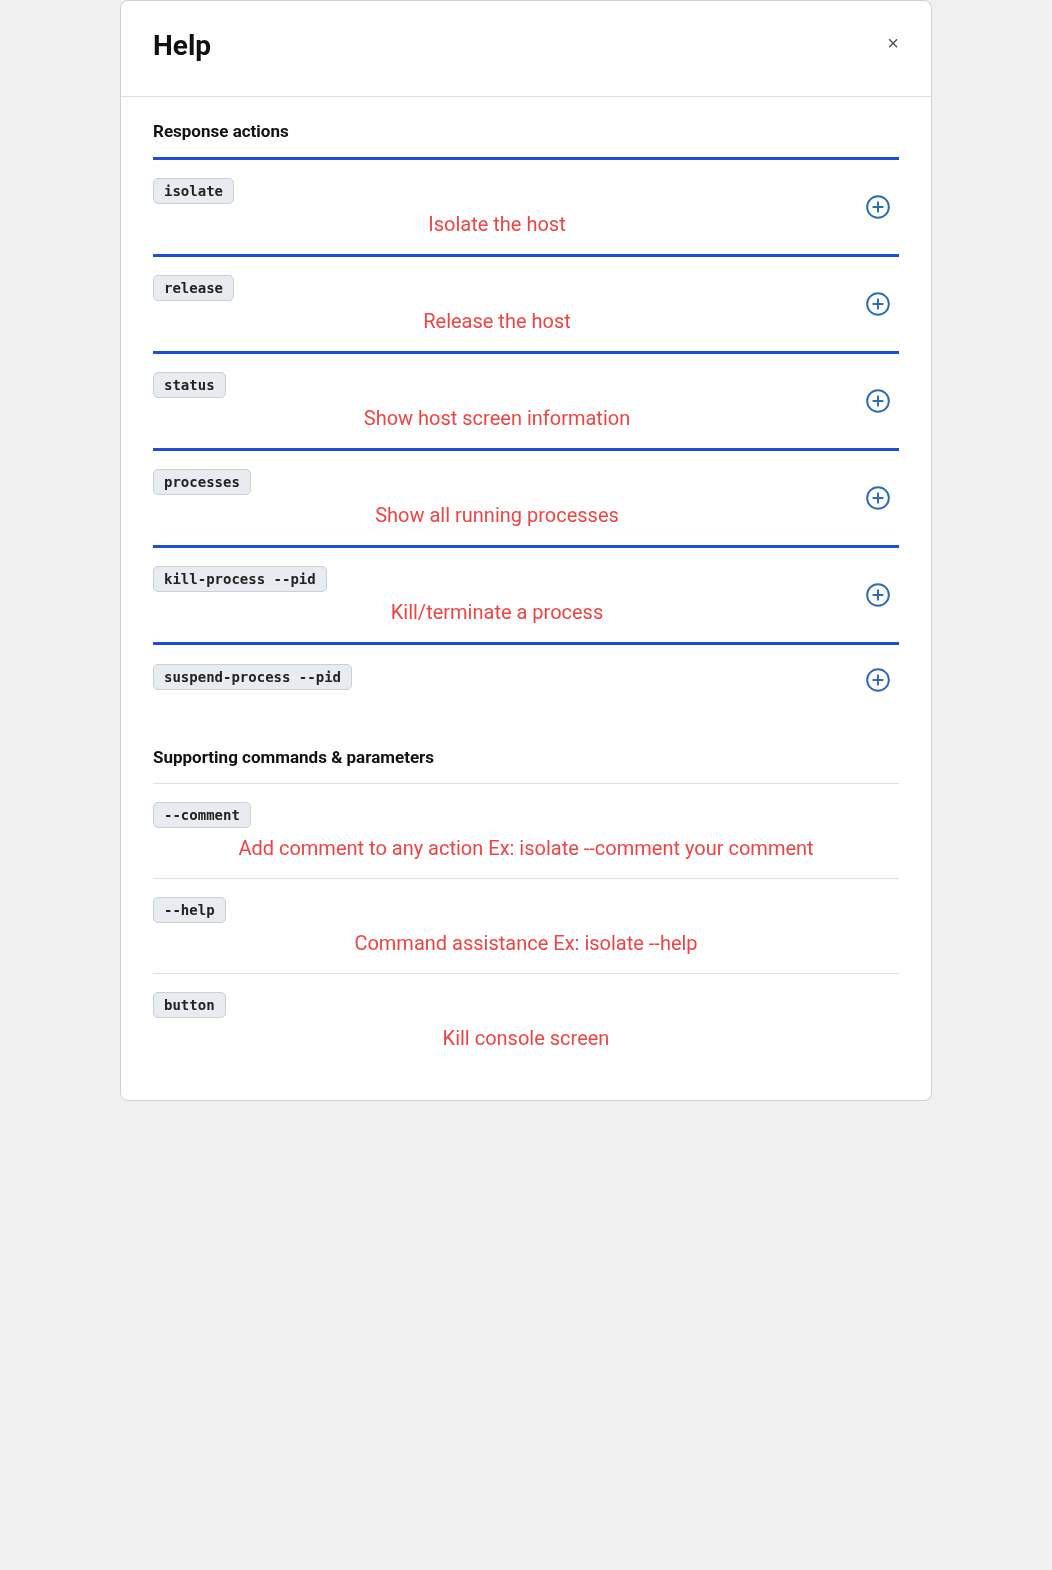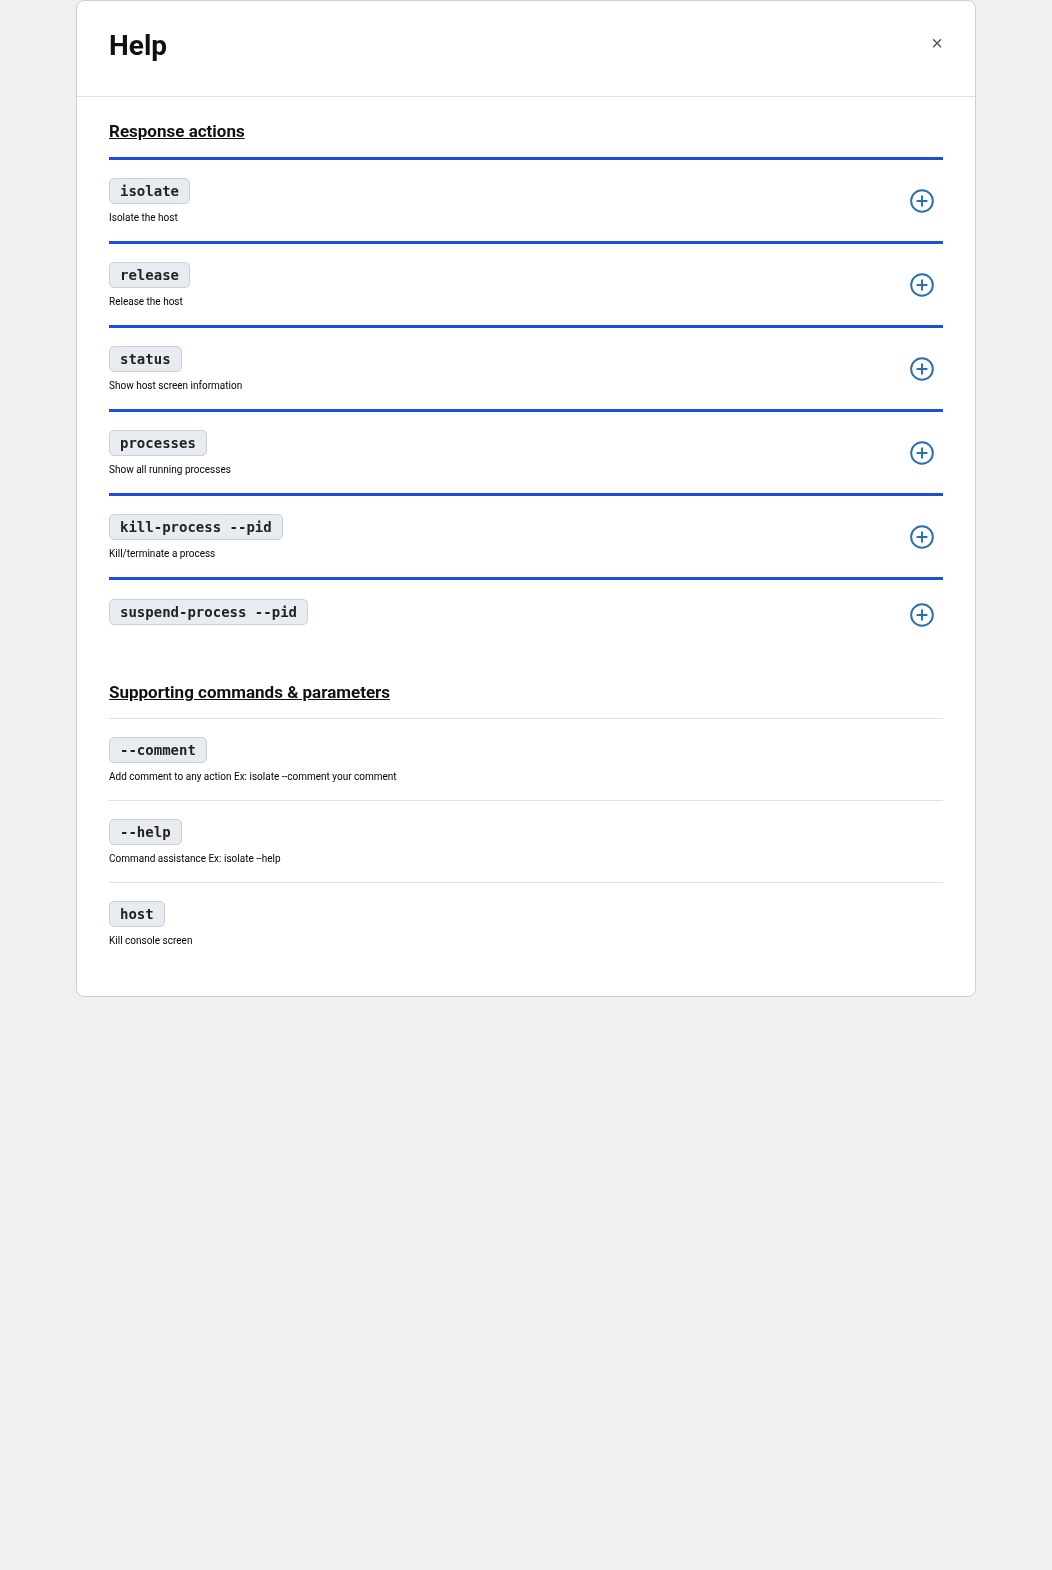--- a/index.html
+++ b/index.html
@@ -11,21 +11,21 @@
     body {
       font-family: -apple-system, BlinkMacSystemFont, 'Segoe UI', Roboto, sans-serif;
       background: #f0f0f0;
       display: flex;
       justify-content: center;
       align-items: flex-start;
       min-height: 100vh;
     }
 
     .panel {
-      width: 900px;
+      width: 812px;
       background: #ffffff;
       border: 1px solid #d0d0d0;
       border-radius: 8px;
       overflow: hidden;
       position: relative;
     }
 
     .header {
       padding: 28px 32px 20px 32px;
       border-bottom: 1px solid #e0e0e0;
@@ -78,21 +78,20 @@
 
     .section {
       padding: 24px 32px 0 32px;
     }
 
     .section-title {
       font-size: 17px;
       font-weight: 700;
       color: #111111;
       margin-bottom: 16px;
-      text-decoration: underline;
     }
 
     .item {
       border-top: 3px solid #1d4ed8;
       padding: 18px 0;
       display: flex;
       justify-content: space-between;
       align-items: center;
       position: relative;
     }
@@ -108,23 +107,24 @@
       border-radius: 5px;
       padding: 4px 10px;
       font-size: 14px;
       font-weight: 600;
       color: #222222;
       font-family: 'SF Mono', 'Menlo', 'Monaco', 'Consolas', monospace;
       margin-bottom: 6px;
     }
 
     .item-description {
-      font-size: 10px;
-      color: #000000;
+      font-size: 20px;
+      color: #ef4444;
       margin-top: 2px;
+      text-align: center;
     }
 
     .add-btn {
       background: none;
       border: none;
       cursor: pointer;
       color: #2a6db5;
       font-size: 26px;
       line-height: 1;
       padding: 4px 8px;
@@ -255,20 +255,20 @@
       <div id="supporting-list">
           <div class="supporting-item">
       <span class="item-badge">--comment</span>
       <div class="item-description">Add comment to any action Ex: isolate --comment your comment</div>
     </div>
           <div class="supporting-item">
       <span class="item-badge">--help</span>
       <div class="item-description">Command assistance Ex: isolate --help</div>
     </div>
           <div class="supporting-item">
-      <span class="item-badge">host</span>
+      <span class="item-badge">button</span>
       <div class="item-description">Kill console screen</div>
     </div>
         </div>
     </div>
 
   </div>
 </div>
 
 </body></html>

